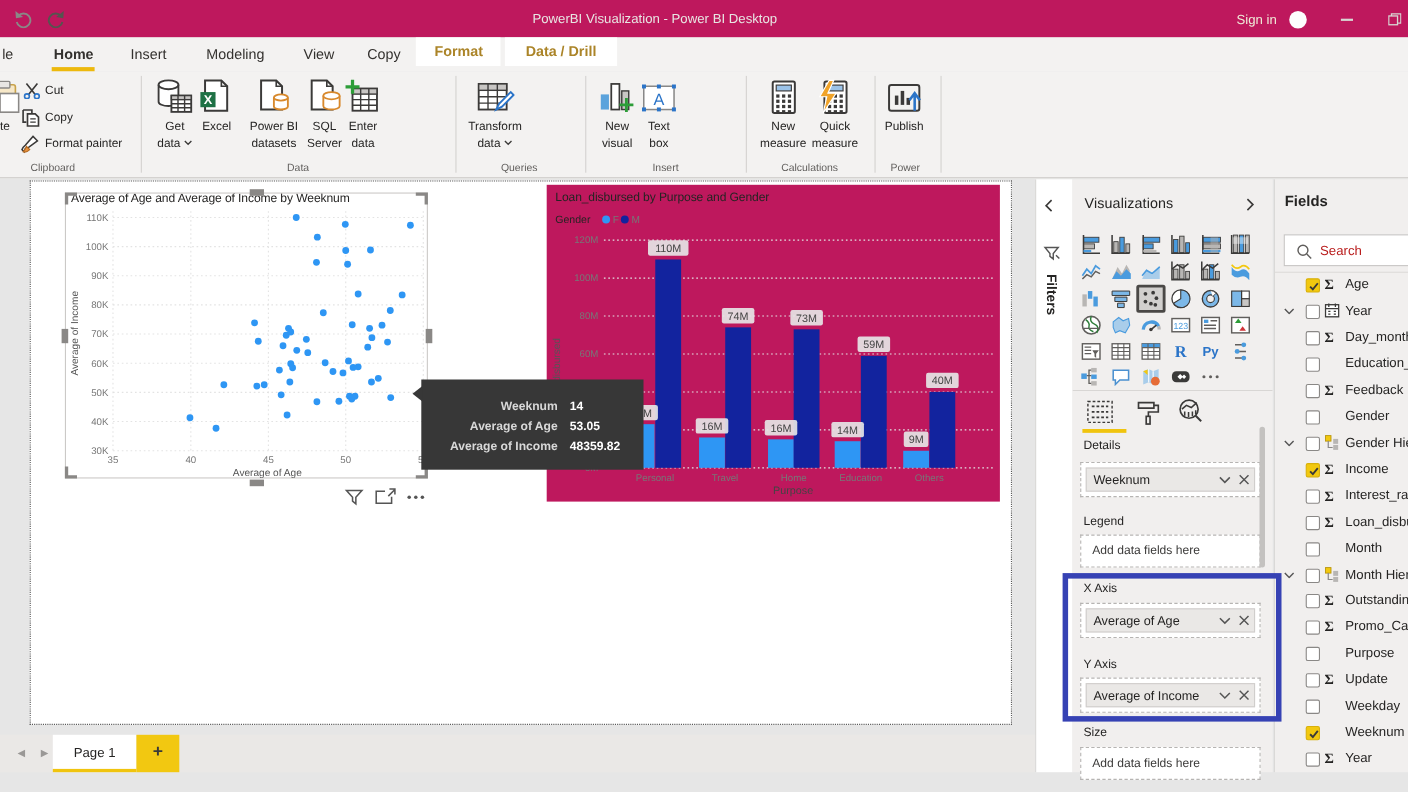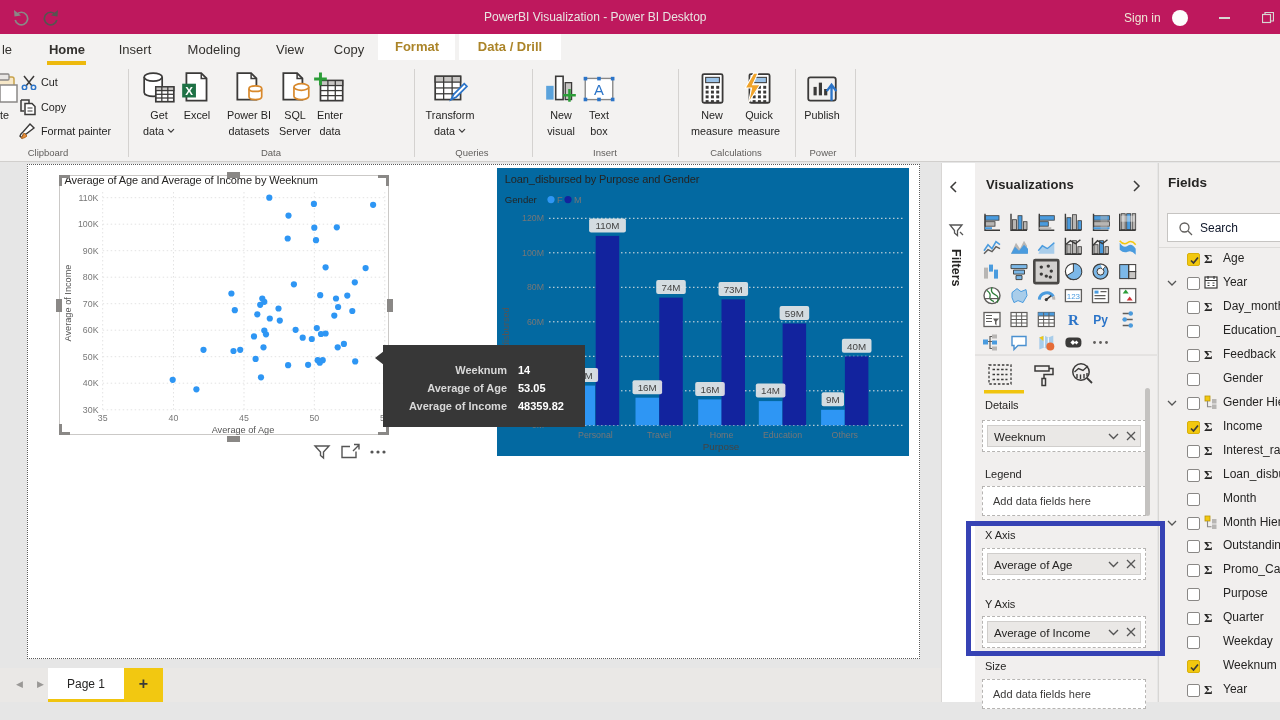--- a/index.html
+++ b/index.html
@@ -25,32 +25,32 @@
 .rsep { position:absolute; top:4px; width:1px; height:88px; background:#d4d2d0; }
 .glabel { position:absolute; top:82px; font-size:9.5px; color:#605e5c; text-align:center; width:120px; }
 .rbtn { position:absolute; top:6px; text-align:center; color:#252423; font-size:10.8px; line-height:15.5px; }
 .rbtn .ric { display:block; margin:0 auto 1px auto; width:36px; height:36px; }
 .srbtn { position:absolute; font-size:10.8px; color:#252423; }
 
 #canvasarea { position:absolute; top:163px; left:0; width:941px; height:505px; background:#e6e6e6; }
 #page { position:absolute; top:1px; left:27px; width:893px; height:495px; background:#fff; border:1.5px dotted #5a5a5a; }
 
 #scatterwrap { position:absolute; left:59px; top:175px; width:330px; height:260px; background:#fff; border:1px solid #cbc9c7; }
-#barwrap { position:absolute; left:497px; top:168px; width:412px; height:288px; background:#0369a1; }
+#barwrap { position:absolute; left:497px; top:168px; width:412px; height:288px; background:#be185d; }
 
 #tooltip { position:absolute; left:383px; top:345px; width:202px; height:82px; background:#373737; }
 #tooltip .row { position:absolute; left:0; width:100%; }
 #tooltip .lab { position:absolute; right:78px; font-size:11px; font-weight:bold; color:#d8d8d8; white-space:nowrap; }
 #tooltip .val { position:absolute; left:135px; font-size:11px; font-weight:bold; color:#fff; white-space:nowrap; }
 #ttarrow { position:absolute; left:375px; top:351px; width:0; height:0; border-top:7px solid transparent; border-bottom:7px solid transparent; border-right:9px solid #373737; }
 
 #filtersbar { position:absolute; top:163px; left:941px; width:34px; height:539px; background:#fff; border-left:1px solid #d8d6d4; }
 #filterstxt { position:absolute; top:249px; left:963px; font-size:12.5px; font-weight:bold; color:#252423; transform:rotate(90deg); transform-origin:0 0; white-space:nowrap; }
 #vizpane { position:absolute; top:163px; left:975px; width:182px; height:539px; background:#f1efee; }
-#vizpane h3 { position:absolute; top:14px; left:11px; font-size:13px; font-weight:bold; color:#252423; letter-spacing:0.1px; }
+#vizpane h3 { position:absolute; top:14px; left:11px; font-size:13px; font-weight:normal; color:#252423; letter-spacing:0.1px; }
 #fieldspane { position:absolute; top:163px; left:1158px; width:122px; height:539px; background:#f1efee; border-left:1px solid #d8d6d4; }
 #fieldspane h3 { position:absolute; top:12px; left:9px; font-size:13.5px; font-weight:bold; color:#252423; }
 #searchbox { position:absolute; top:50px; left:8px; width:114px; height:29px; background:#fff; border:1px solid #c6c4c2; }
 .frow { position:absolute; left:0; width:130px; height:24px; }
 #fieldrowswrap { position:absolute; top:89px; left:0; width:122px; height:450px; overflow:hidden; }
 .frow .lbl { position:absolute; left:64px; top:3px; font-size:12px; color:#252423; white-space:nowrap; }
 .cb { position:absolute; left:28px; top:5px; width:13px; height:13px; border:1px solid #8a8886; border-radius:2px; background:#fff; }
 .cbchecked { background:#f2c80f; border-color:#d8b00a; }
 .sigma { position:absolute; left:45px; top:3px; font-size:13px; color:#252423; font-family:"Liberation Serif", serif; font-weight:bold; }
 .chev { position:absolute; left:8px; top:8px; width:10px; height:6px; }
@@ -688,21 +688,21 @@
   </div>
 
   <div id="fieldspane">
     <h3>Fields</h3>
     <div id="fieldsep" style="position:absolute;top:84px;left:0;width:122px;height:1px;background:#dddbd9"></div>
       <div id="searchbox">
         <svg class="abs" style="left:10px;top:7px" width="16" height="16" viewBox="0 0 16 16">
           <circle cx="6.5" cy="6.5" r="4.5" fill="none" stroke="#605e5c" stroke-width="1.3"></circle>
           <path d="M10 10 l4 4" stroke="#605e5c" stroke-width="1.3"></path>
         </svg>
-        <span style="position:absolute;left:32px;top:7px;font-size:12px;color:#0f172a">Search</span>
+        <span style="position:absolute;left:32px;top:7px;font-size:12px;color:#b91c1c">Search</span>
       </div>
     <div id="fieldrowswrap">
         <div class="frow" style="top:-4.0px">
           <span class="cb cbchecked">
             <svg class="abs" style="left:0px;top:0px" width="13" height="13" viewBox="0 0 13 13">
               <path d="M3 6.5 l2.5 2.5 L10 3.5" fill="none" stroke="#3b3a39" stroke-width="1.7"></path>
             </svg>
           </span>
           <span class="sigma">Σ</span>
           <span class="lbl">Age</span>
@@ -796,21 +796,21 @@
           <span class="sigma">Σ</span>
           <span class="lbl">Promo_Card</span>
         </div>
 <div class="frow" style="top:331.3px">
           <span class="cb"></span>
           <span class="lbl">Purpose</span>
         </div>
 <div class="frow" style="top:355.2px">
           <span class="cb"></span>
           <span class="sigma">Σ</span>
-          <span class="lbl">Quarter</span>
+          <span class="lbl">Update</span>
         </div>
 <div class="frow" style="top:379.2px">
           <span class="cb"></span>
           <span class="lbl">Weekday</span>
         </div>
 <div class="frow" style="top:403.1px">
           <span class="cb cbchecked">
             <svg class="abs" style="left:0px;top:0px" width="13" height="13" viewBox="0 0 13 13">
               <path d="M3 6.5 l2.5 2.5 L10 3.5" fill="none" stroke="#3b3a39" stroke-width="1.7"></path>
             </svg>

